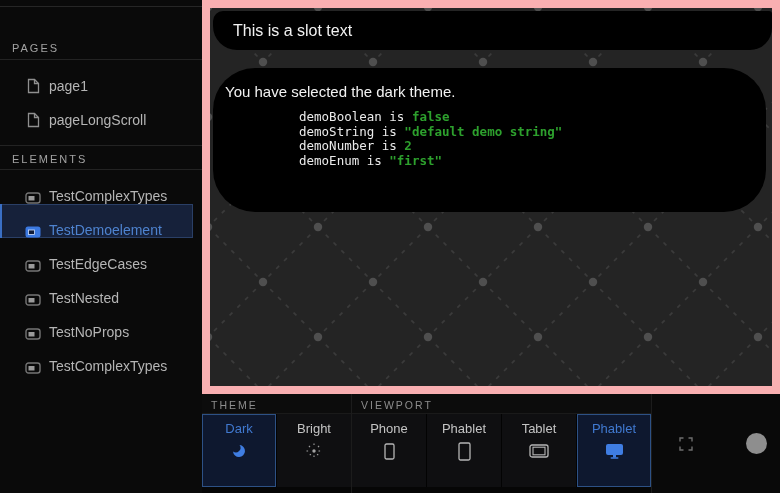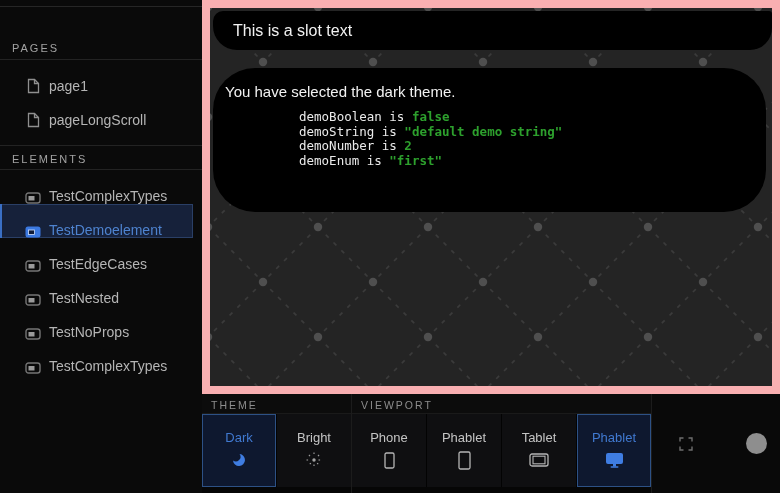--- a/index.html
+++ b/index.html
@@ -37,21 +37,21 @@
   .toolbar { position:absolute; left:202px; top:394px; width:578px; height:99px; background:#0ea5e9; display:flex; }
   .tgroup { background:#060606; border-right:1px solid #1c1c1c; }
   .tgroup.theme { width:150px; }
   .tgroup.viewport { width:300px; }
   .tgroup-header { height:20px; line-height:22px; padding-left:9px; font-size:10.5px; letter-spacing:2px;
                    color:#8d8d8d; background:#0c0c0c; border-bottom:1px solid #1a1a1a; }
   .tbuttons { display:flex; height:73px; background:#030303; }
   .tbtn { width:74px; margin-right:1px; background:#0f0f11; display:flex; flex-direction:column;
           align-items:center; cursor:pointer; }
   .tbtn:last-child { margin-right:0; }
-  .tbtn-label { margin-top:16px; font-size:13px; color:#c4c4c4; }
+  .tbtn-label { margin-top:7px; font-size:13px; color:#c4c4c4; }
   .tbtn-icon { margin-top:5px; height:20px; display:flex; align-items:center; justify-content:center; }
   .tbtn.selected { background:#0e182f; box-shadow: inset 0 0 0 1px #2d5185; }
   .tbtn.selected .tbtn-label { color:#4079d0; }
 
   .toolbar-right { flex:1; background:#090909; display:flex; align-items:center; padding-left:20px; gap:46px; }
   .fs-btn { width:28px; height:28px; display:flex; align-items:center; justify-content:center; cursor:pointer; }
   .record-dot { width:21px; height:21px; border-radius:50%; background:#8e8e8e; cursor:pointer; }
 </style>
 </head>
 <body>

